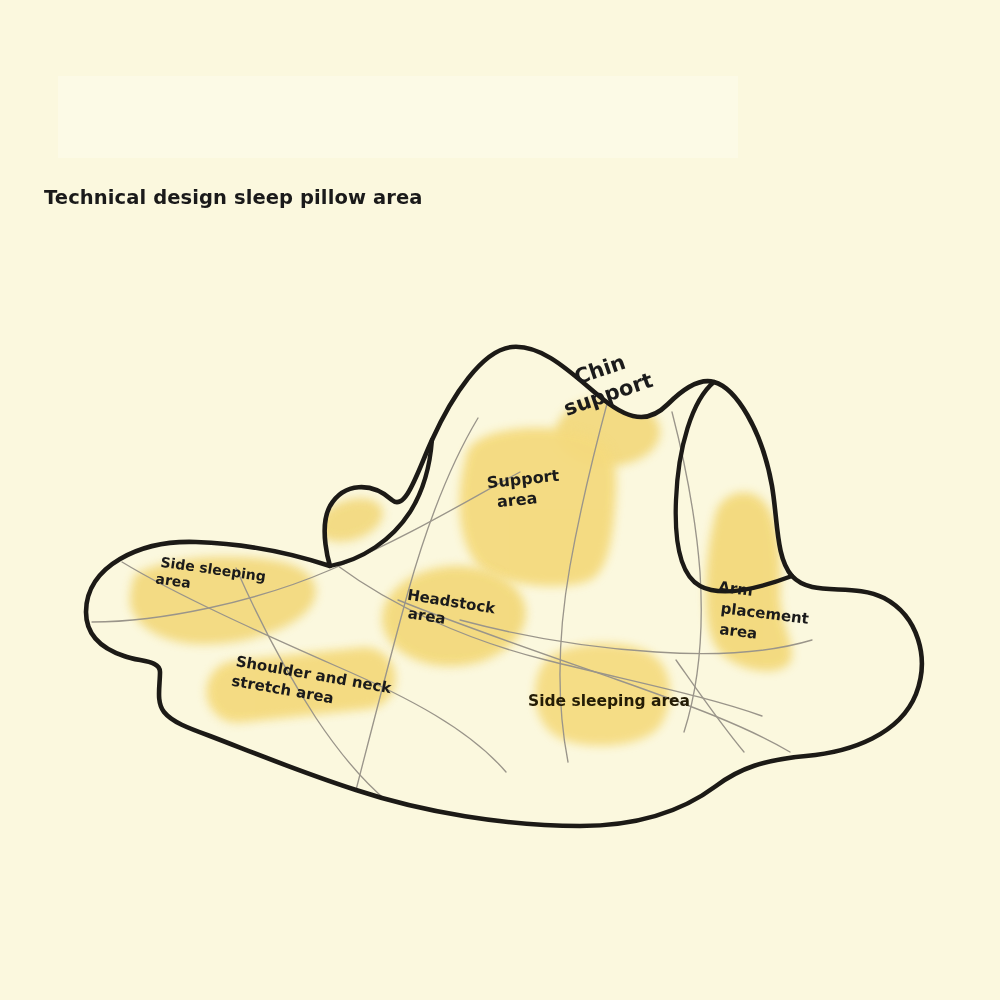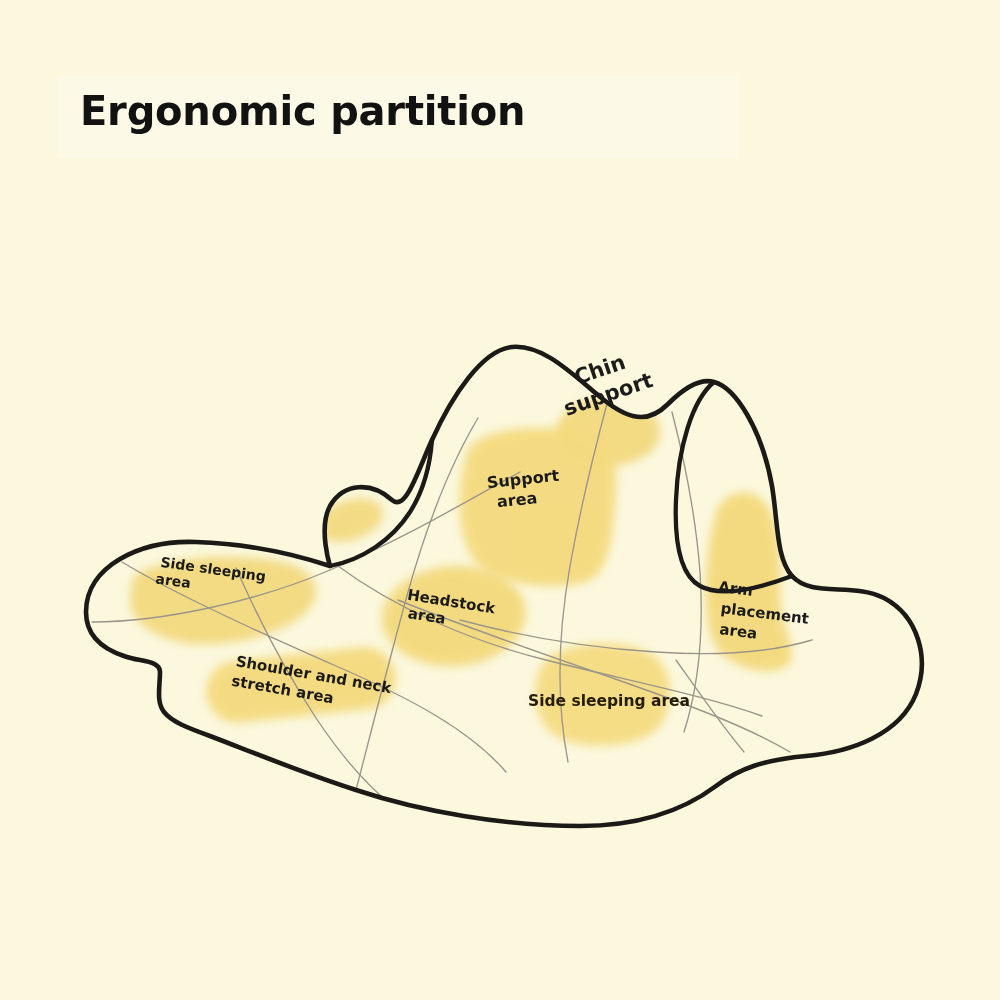--- a/index.html
+++ b/index.html
@@ -71,21 +71,21 @@
     font-weight: bold;
     fill: #241c05;
   }
 </style>
 </head>
 <body>
 
 <div id="root">
 
   <div class="title-band"></div>
-  <div class="page-title">Ergonomic partition</div>
+  <div class="page-subtitle">Technical design sleep pillow area</div>
 
   <svg id="pillow-diagram" viewBox="0 0 1000 1000">
 
     <defs>
 
       <filter id="blobBlur" x="-25%" y="-25%" width="150%" height="150%">
         <feGaussianBlur stdDeviation="5"></feGaussianBlur>
       </filter>
       <filter id="blobBlurSoft" x="-30%" y="-30%" width="160%" height="160%">
         <feGaussianBlur stdDeviation="7"></feGaussianBlur>

